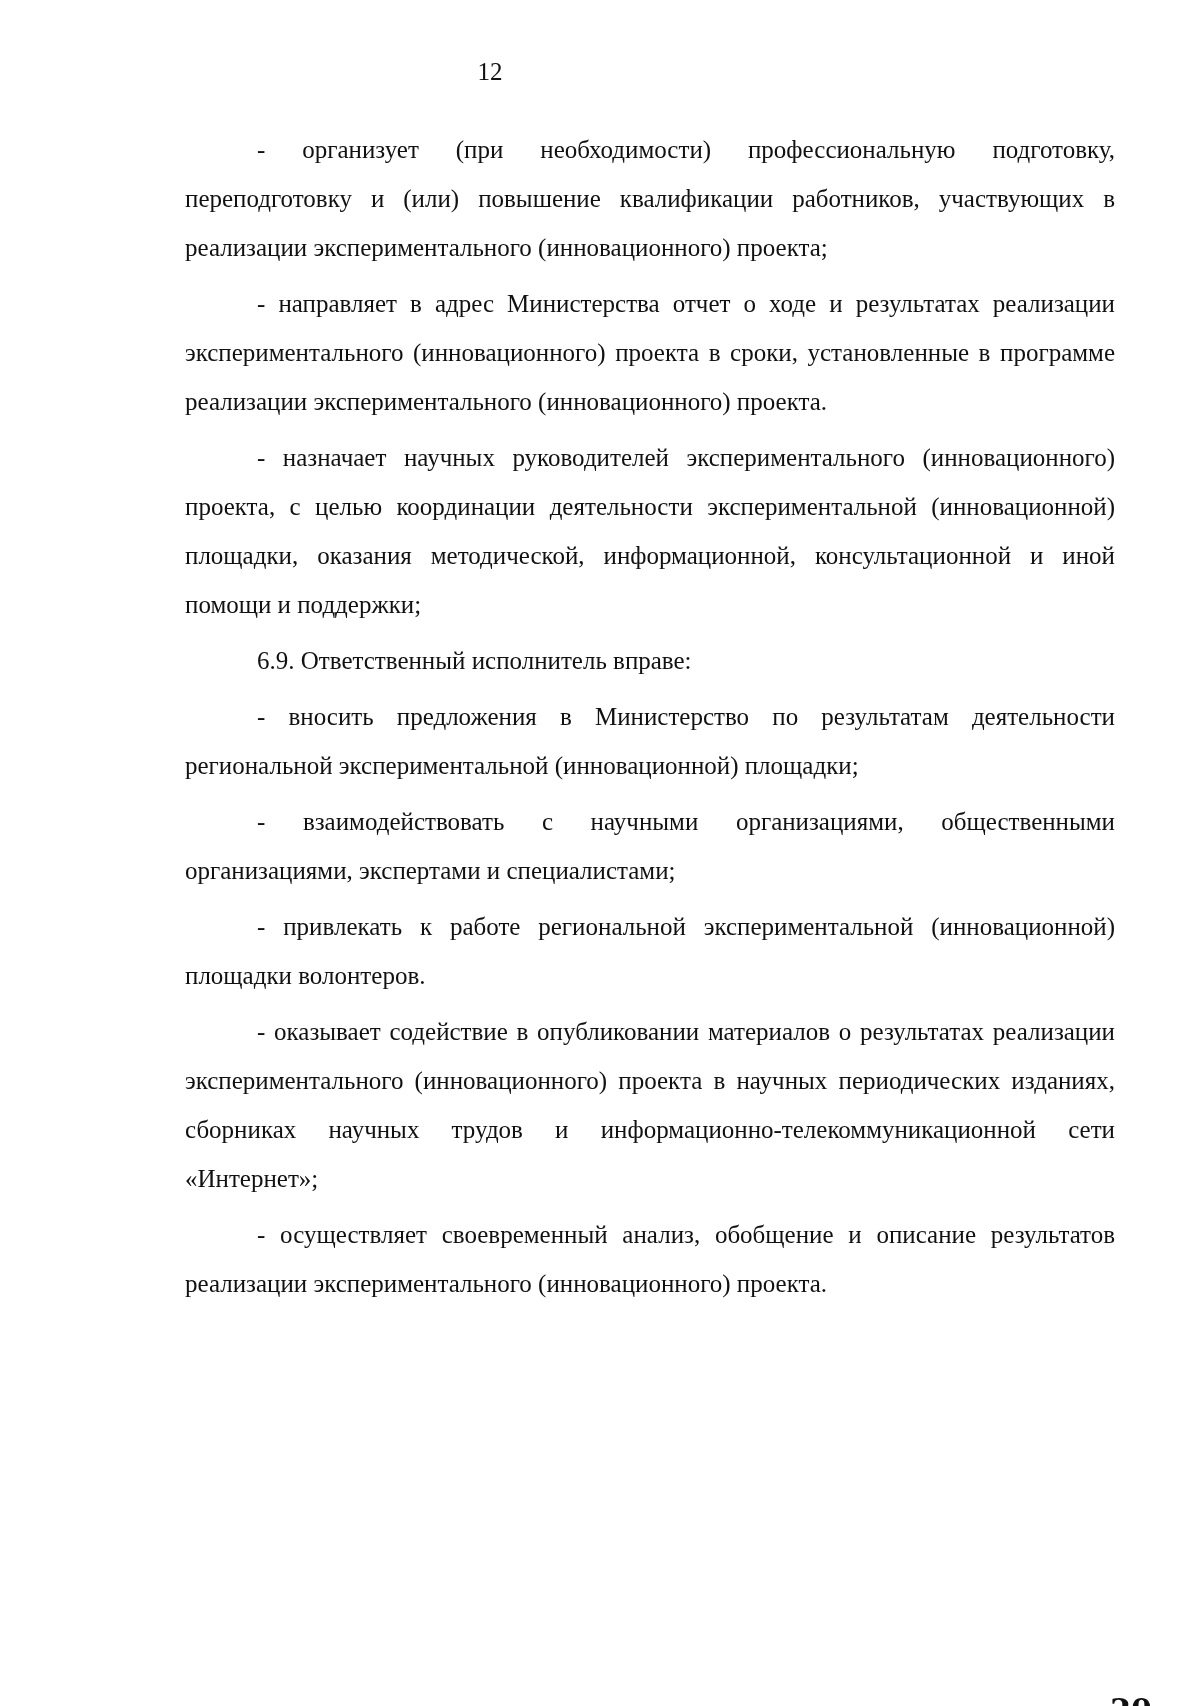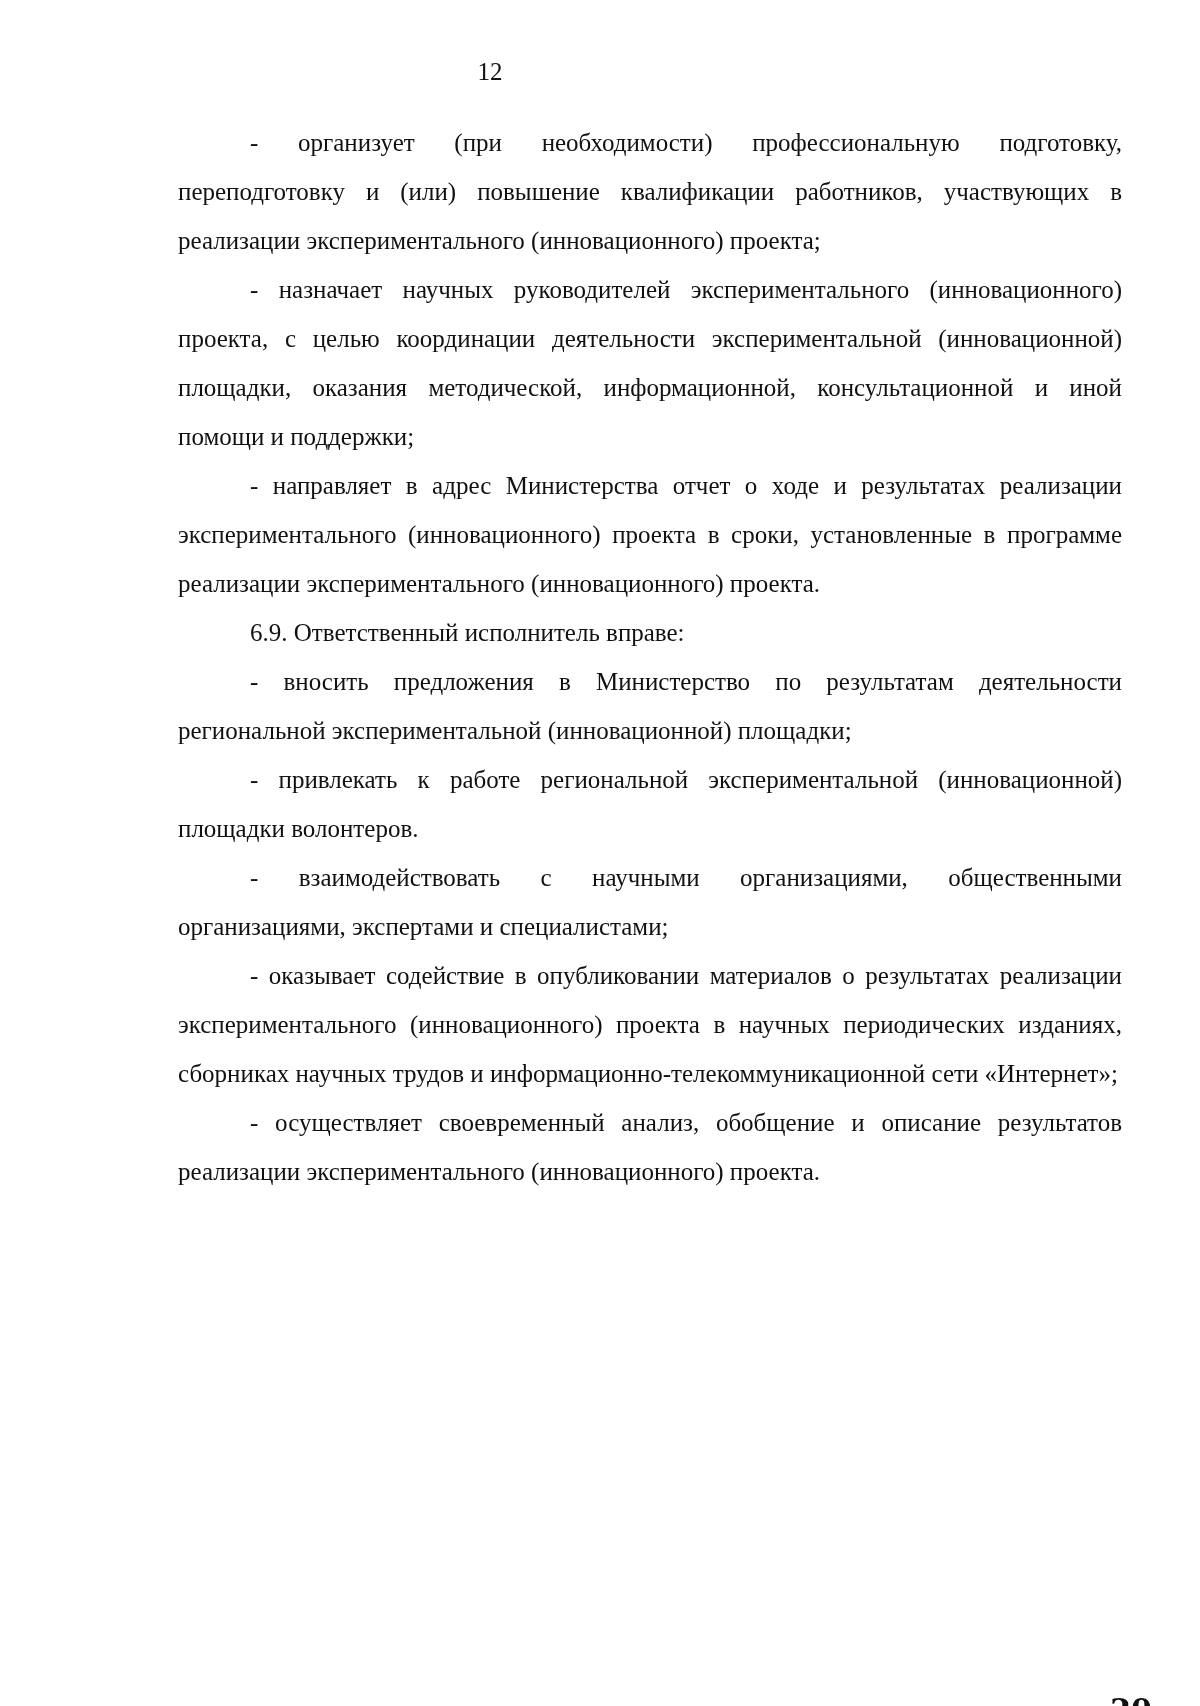--- a/index.html
+++ b/index.html
@@ -1,33 +1,33 @@
 <!DOCTYPE html>
 <html><head>
 <meta charset="utf-8">
 <style>
   html, body { margin:0; padding:0; background:#ffffff; }
   body { width:1200px; height:1706px; position:relative; overflow:hidden;
          font-family:"Liberation Serif", "DejaVu Serif", serif; color:#111; }
   .page-num { position:absolute; top:58px; left:0; width:980px; text-align:center; font-size:25px; }
   .content { position:absolute; left:178px; top:118px; width:944px; font-size:25px; line-height:49px; }
-  .p { text-align:justify; margin:0; }
+  .p { text-align:justify; margin:7px; }
   .p.ind { text-indent:72px; }
   .handnote { position:absolute; right:48px; top:1692px; font-family:"DejaVu Serif", serif; font-size:30px; font-weight:bold; }
 </style>
 </head>
 <body>
 
 <div class="page-num">12</div>
 
 <div class="content">
   <p class="p ind">- организует (при необходимости) профессиональную подготовку, переподготовку и (или) повышение квалификации работников, участвующих в реализации экспериментального (инновационного) проекта;</p>
+  <p class="p ind">- направляет в адрес Министерства отчет о ходе и результатах реализации экспериментального (инновационного) проекта в сроки, установленные в программе реализации экспериментального (инновационного) проекта.</p>
   <p class="p ind">- назначает научных руководителей экспериментального (инновационного) проекта, с целью координации деятельности экспериментальной (инновационной) площадки, оказания методической, информационной, консультационной и иной помощи и поддержки;</p>
-  <p class="p ind">- направляет в адрес Министерства отчет о ходе и результатах реализации экспериментального (инновационного) проекта в сроки, установленные в программе реализации экспериментального (инновационного) проекта.</p>
   <p class="p ind">6.9. Ответственный исполнитель вправе:</p>
   <p class="p ind">- вносить предложения в Министерство по результатам деятельности региональной экспериментальной (инновационной) площадки;</p>
+  <p class="p ind">- взаимодействовать с научными организациями, общественными организациями, экспертами и специалистами;</p>
   <p class="p ind">- привлекать к работе региональной экспериментальной (инновационной) площадки волонтеров.</p>
-  <p class="p ind">- взаимодействовать с научными организациями, общественными организациями, экспертами и специалистами;</p>
   <p class="p ind">- оказывает содействие в опубликовании материалов о результатах реализации экспериментального (инновационного) проекта в научных периодических изданиях, сборниках научных трудов и информационно-телекоммуникационной сети «Интернет»;</p>
   <p class="p ind">- осуществляет своевременный анализ, обобщение и описание результатов реализации экспериментального (инновационного) проекта.</p>
 </div>
 
 <div class="handnote">20</div>
 
 </body></html>

